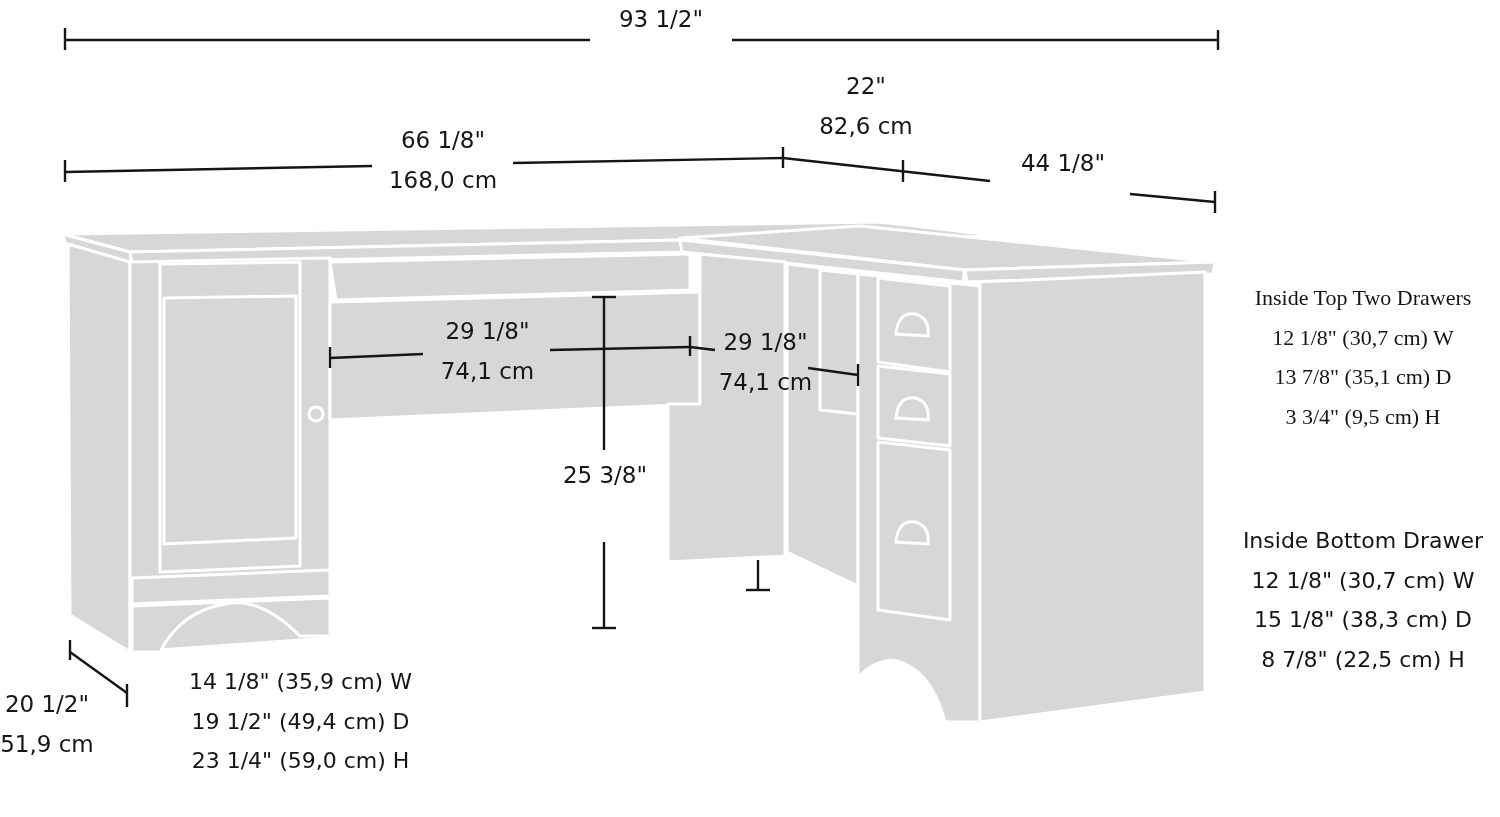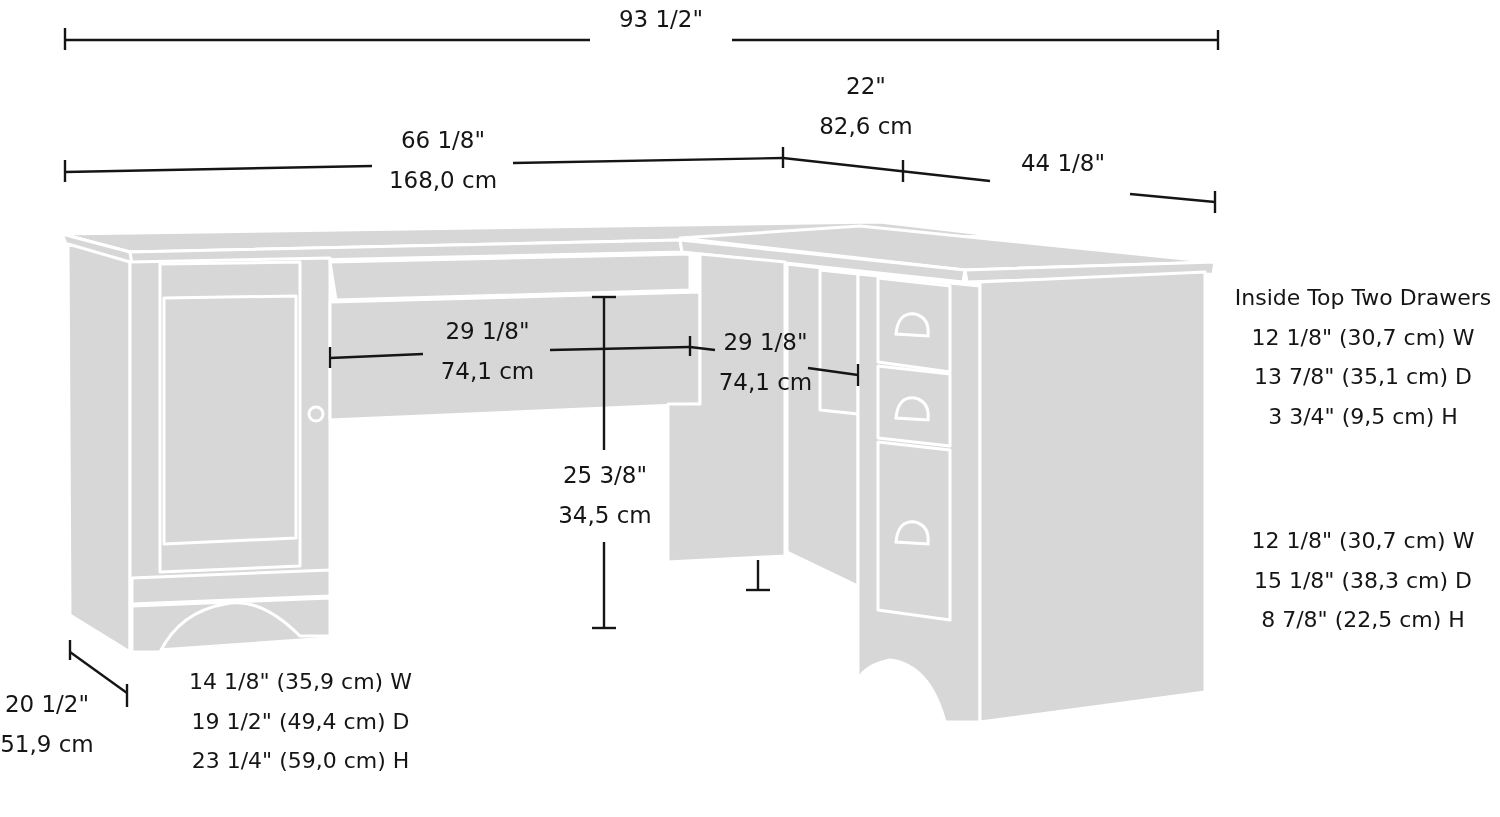--- a/index.html
+++ b/index.html
@@ -118,30 +118,30 @@
 <div class="lbl" style="left:420px; top:311px; width:135px;">
   <span>29 1/8"</span>
   <span>74,1 cm</span>
 </div>
 <div class="lbl" style="left:698px; top:322px; width:135px;">
   <span>29 1/8"</span>
   <span>74,1 cm</span>
 </div>
 <div class="lbl" style="left:540px; top:455px; width:130px;">
   <span>25 3/8"</span>
-  <span>34,5 cm</span>
 </div>
 
-<div class="block" style="left:1226px; top:278px; width:274px;">
+<div class="block" style="left:1226px; top:278px; width:274px;font-family:Liberation Serif, serif;">
   <span>Inside Top Two Drawers</span>
   <span>12 1/8" (30,7 cm) W</span>
   <span>13 7/8" (35,1 cm) D</span>
   <span>3 3/4" (9,5 cm) H</span>
 </div>
 <div class="block" style="left:1230px; top:521px; width:266px;">
+  <span>Inside Bottom Drawer</span>
   <span>12 1/8" (30,7 cm) W</span>
   <span>15 1/8" (38,3 cm) D</span>
   <span>8 7/8" (22,5 cm) H</span>
 </div>
 <div class="block" style="left:168px; top:662px; width:265px;">
   <span>14 1/8" (35,9 cm) W</span>
   <span>19 1/2" (49,4 cm) D</span>
   <span>23 1/4" (59,0 cm) H</span>
 </div>
 

